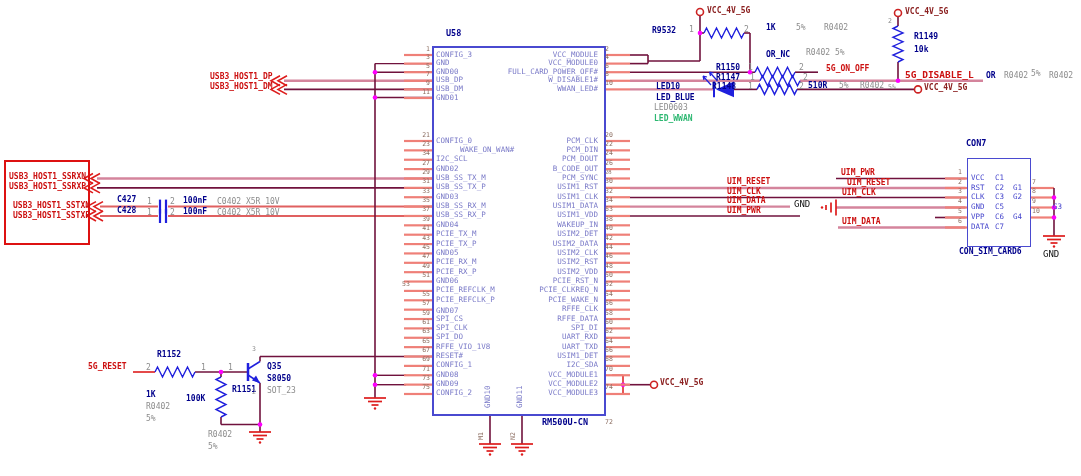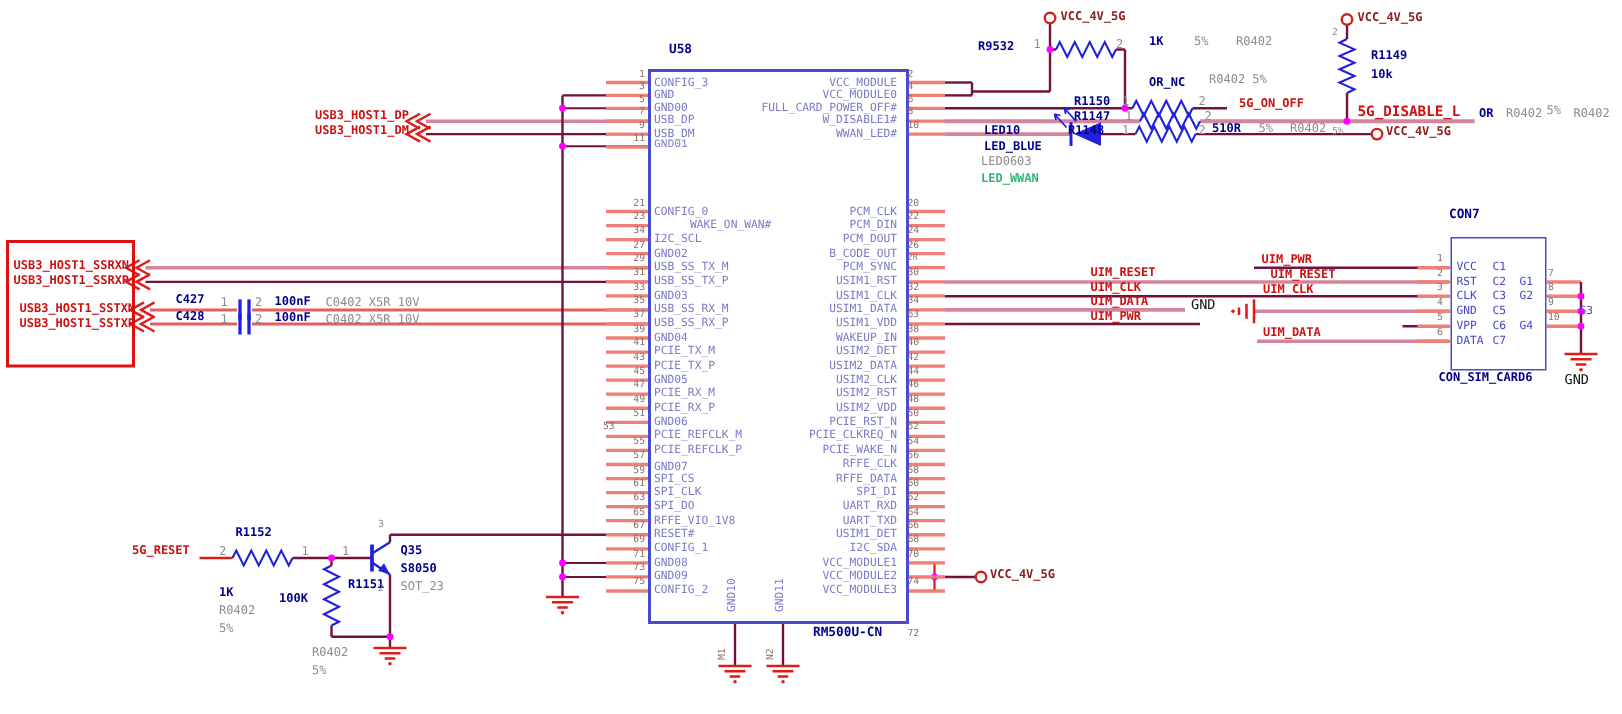--- a/index.html
+++ b/index.html
@@ -325,21 +325,21 @@
       <span class="t pname" style="left: 436px; top: 50.5px;">CONFIG_3</span>
       <span class="t pnum num-l" style="left: 402px; top: 54.1px; width: 28px; text-align: right;">3</span>
       <span class="t pname" style="left: 436px; top: 59.1px;">GND</span>
       <span class="t pnum num-l" style="left: 402px; top: 62.7px; width: 28px; text-align: right;">5</span>
       <span class="t pname" style="left: 436px; top: 67.7px;">GND00</span>
       <span class="t pnum num-l" style="left: 402px; top: 71.3px; width: 28px; text-align: right;">7</span>
       <span class="t pname" style="left: 436px; top: 76.3px;">USB_DP</span>
       <span class="t pnum num-l" style="left: 402px; top: 79.9px; width: 28px; text-align: right;">9</span>
       <span class="t pname" style="left: 436px; top: 84.9px;">USB_DM</span>
       <span class="t pnum num-l" style="left: 402px; top: 88.5px; width: 28px; text-align: right;">11</span>
-      <span class="t pname" style="left: 436px; top: 93.5px; font-family: Liberation Mono, monospace;">GND01</span>
+      <span class="t pname" style="left: 436px; top: 93.5px;">GND01</span>
       <span class="t pnum num-l" style="left: 402px; top: 131.5px; width: 28px; text-align: right;">21</span>
       <span class="t pname" style="left: 436px; top: 136.5px;">CONFIG_0</span>
       <span class="t pnum num-l" style="left: 402px; top: 140.87px; width: 28px; text-align: right;">23</span>
       <span class="t pname" style="left: 436px; top: 145.87px; padding-left: 24px;">WAKE_ON_WAN#</span>
       <span class="t pnum num-l" style="left: 402px; top: 150.24px; width: 28px; text-align: right;">34</span>
       <span class="t pname" style="left: 436px; top: 155.24px;">I2C_SCL</span>
       <span class="t pnum num-l" style="left: 402px; top: 159.61px; width: 28px; text-align: right;">27</span>
       <span class="t pname" style="left: 436px; top: 164.61px;">GND02</span>
       <span class="t pnum num-l" style="left: 402px; top: 168.98px; width: 28px; text-align: right;">29</span>
       <span class="t pname" style="left: 436px; top: 173.98px;">USB_SS_TX_M</span>

